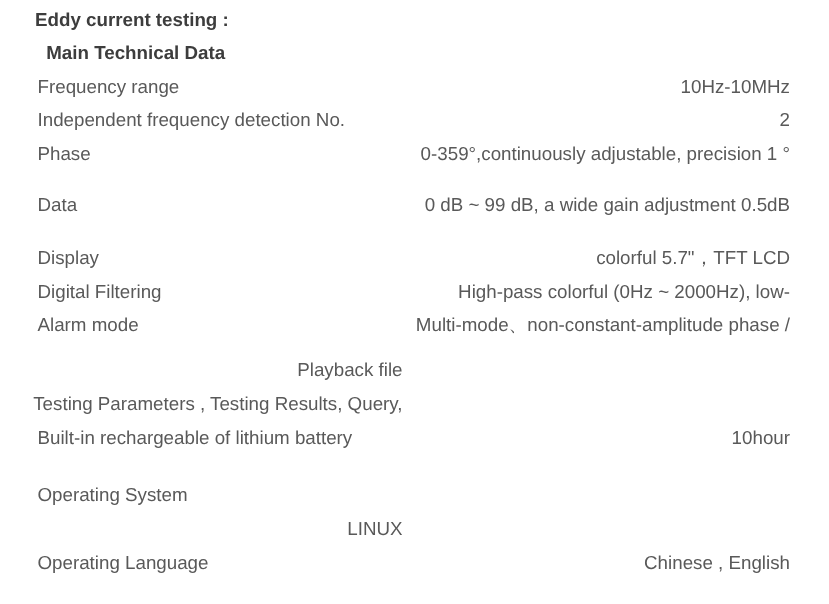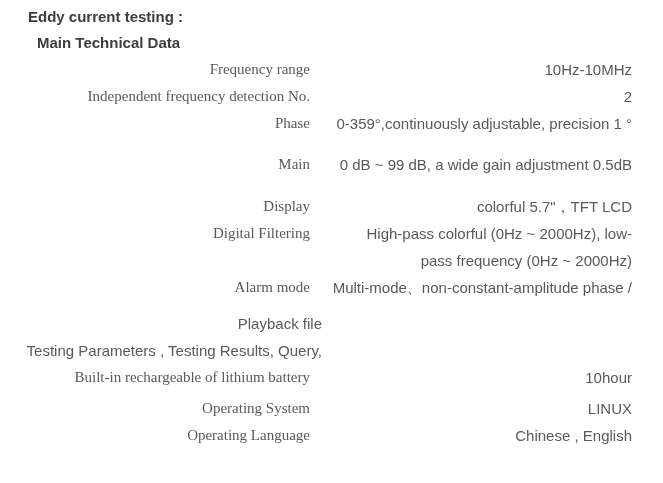--- a/index.html
+++ b/index.html
@@ -23,31 +23,30 @@
   .section-title {
     font-weight: bold;
     color: var(--title-text, #3d3d3d);
     line-height: 26px;
     margin-left: 37px;
   }
   .spec-row { display: flex; line-height: 27px; }
   .spec-row .param {
     width: 280px;
     margin-left: 30px;
-    text-align: right;
+    text-align: left;
     white-space: nowrap;
-    font-family: Liberation Serif, serif;
   }
   .spec-row .value {
     width: 322px;
     text-align: right;
     white-space: nowrap;
   }
   .mt9  { margin-top: 9px; }
-  .mt12 { margin-top: 4px; }
+  .mt12 { margin-top: 19px; flex-direction: column; }
   .mt14 { margin-top: 14px; }
   .mt15 { margin-top: 15px; }
 </style>
 </head>
 <body>
 
 <div class="doc-title">Eddy current testing :</div>
 <div class="section-title">Main Technical Data</div>
 
 <div class="spec-row">
@@ -59,34 +58,33 @@
   <span class="param">Independent frequency detection No.</span>
   <span class="value">2</span>
 </div>
 
 <div class="spec-row">
   <span class="param">Phase</span>
   <span class="value">0-359°,continuously adjustable, precision 1 °</span>
 </div>
 
 <div class="spec-row mt14">
-  <span class="param">Main</span>
+  <span class="param">Data</span>
   <span class="value">0 dB ~ 99 dB, a wide gain adjustment 0.5dB</span>
 </div>
 
 <div class="spec-row mt15">
   <span class="param">Display</span>
   <span class="value">colorful 5.7"，TFT LCD</span>
 </div>
 
 <div class="spec-row">
   <span class="param">Digital Filtering</span>
   <span class="value">
     <div>High-pass colorful (0Hz ~ 2000Hz), low-</div>
-    <div>pass frequency (0Hz ~ 2000Hz)</div>
   </span>
 </div>
 
 <div class="spec-row">
   <span class="param">Alarm mode</span>
   <span class="value">
     <div>Multi-mode、non-constant-amplitude phase /</div>
   </span>
 </div>
 

